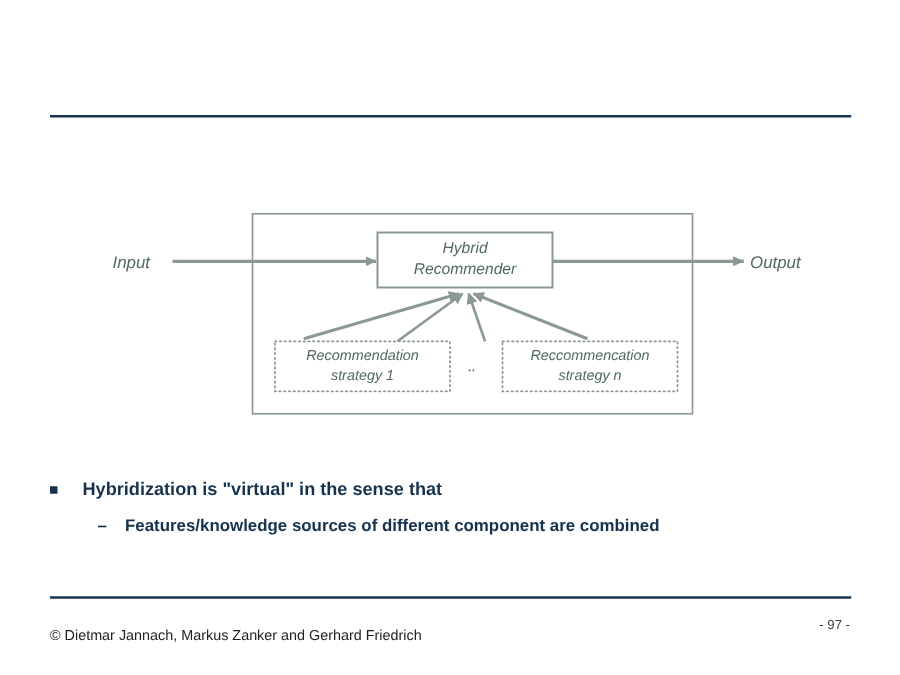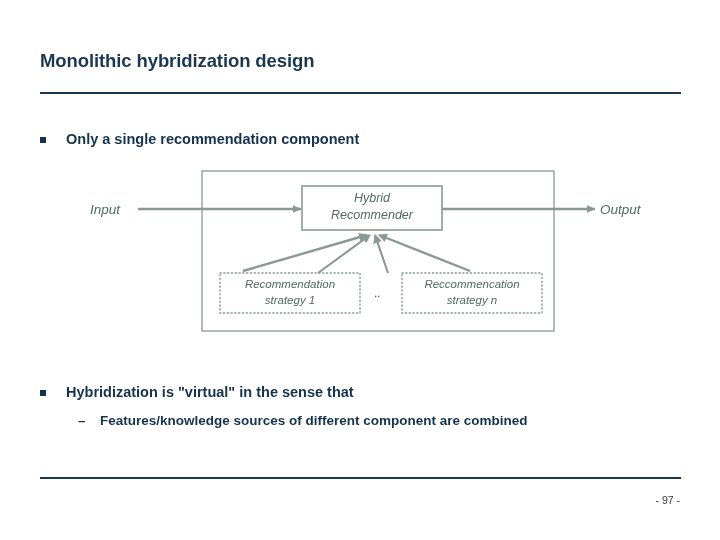--- a/index.html
+++ b/index.html
@@ -146,28 +146,23 @@
     font-size: 10.5px;
     color: #3a3a3a;
     white-space: nowrap;
   }
 </style>
 </head>
 <body>
 
 <div class="slide">
 
-  <div class="slide-title">Monolithic hybridization design</div>
 
   <div class="rule-top"></div>
 
-  <div class="bullet-l1" id="bullet1">
-    <span class="marker"><span class="sq"></span></span>
-    <span>Only a single recommendation component</span>
-  </div>
 
   <div class="diagram">
     <svg width="580" height="175" viewBox="0 0 580 175" xmlns="http://www.w3.org/2000/svg">
       <defs>
         <marker id="arrowGray" markerWidth="9" markerHeight="8" refX="8.5" refY="4" orient="auto" markerUnits="userSpaceOnUse">
           <path d="M0,0 L9,4 L0,8 z" fill="#8a9992"></path>
         </marker>
         <marker id="arrowGrayUp" markerWidth="9" markerHeight="9" refX="8" refY="4.5" orient="auto" markerUnits="userSpaceOnUse">
           <path d="M0,0 L9,4.5 L0,9 z" fill="#8a9992"></path>
         </marker>
@@ -208,16 +203,17 @@
     <span>Hybridization is "virtual" in the sense that</span>
   </div>
 
   <div class="bullet-l2">
     <span class="marker">–</span>
     <span>Features/knowledge sources of different component are combined</span>
   </div>
 
   <div class="rule-bottom"></div>
 
+  <div class="footer-copyright">© Dietmar Jannach, Markus Zanker and Gerhard Friedrich</div>
 
   <div class="footer-page">- 97 -</div>
 
 </div>
 
 </body></html>

